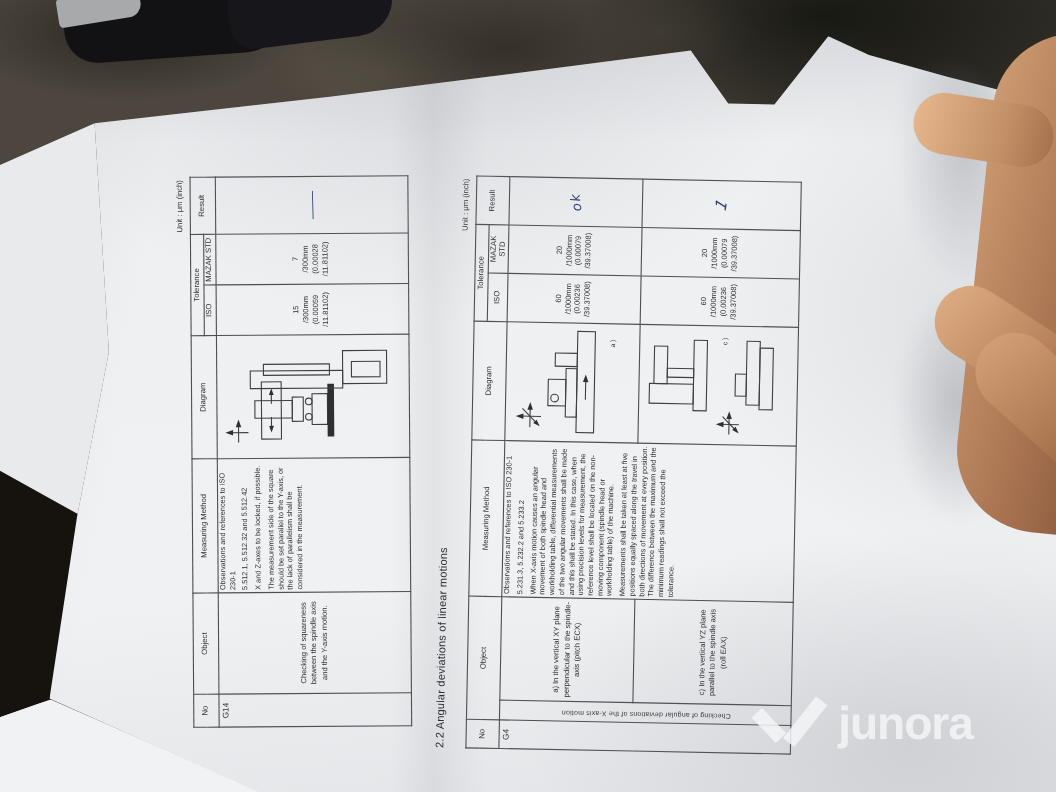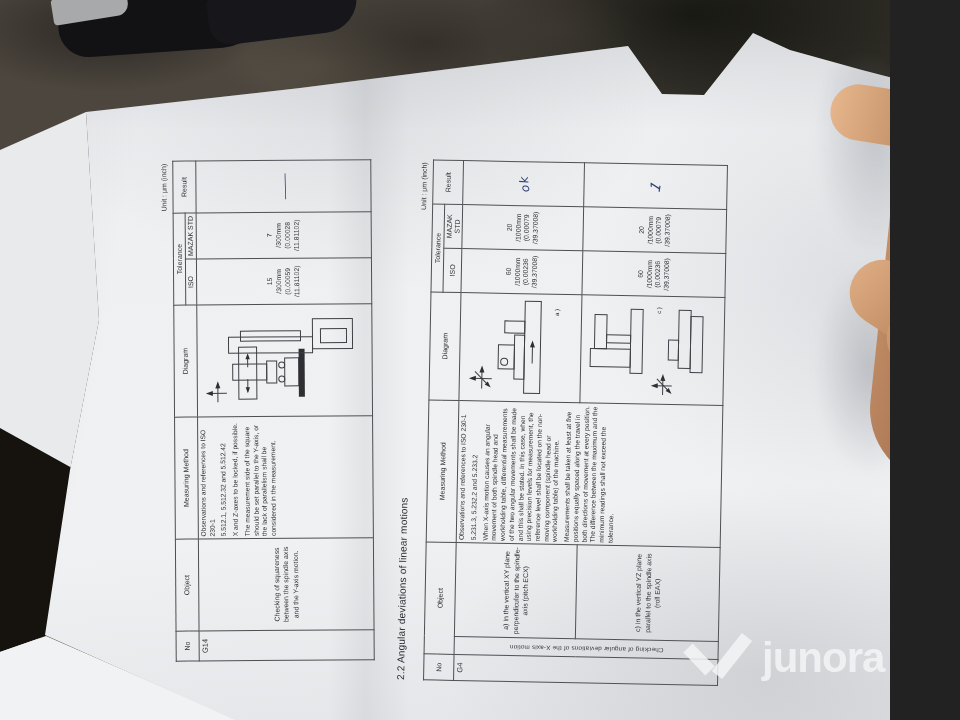--- a/index.html
+++ b/index.html
@@ -1,17 +1,17 @@
 <!DOCTYPE html>
 <html><head>
 <meta charset="utf-8">
 <style>
   html,body { margin:0; padding:0; background:#222; }
   .scene {
-    position:relative; width:890px; height:720px; overflow:hidden;
+    position:relative; width:960px; height:720px; overflow:hidden;
     font-family:"Liberation Sans", sans-serif;
     background:#46413a;
   }
   
   .floor { position:absolute; inset:0;
     background-color:#4c463e;
     background-image:
       radial-gradient(220px 90px at 12% 4%, rgba(18,16,13,0.55), transparent 70%),
       radial-gradient(260px 110px at 48% 6%, rgba(30,27,22,0.5), transparent 70%),
       radial-gradient(300px 140px at 78% 2%, rgba(10,12,8,0.65), transparent 72%),

